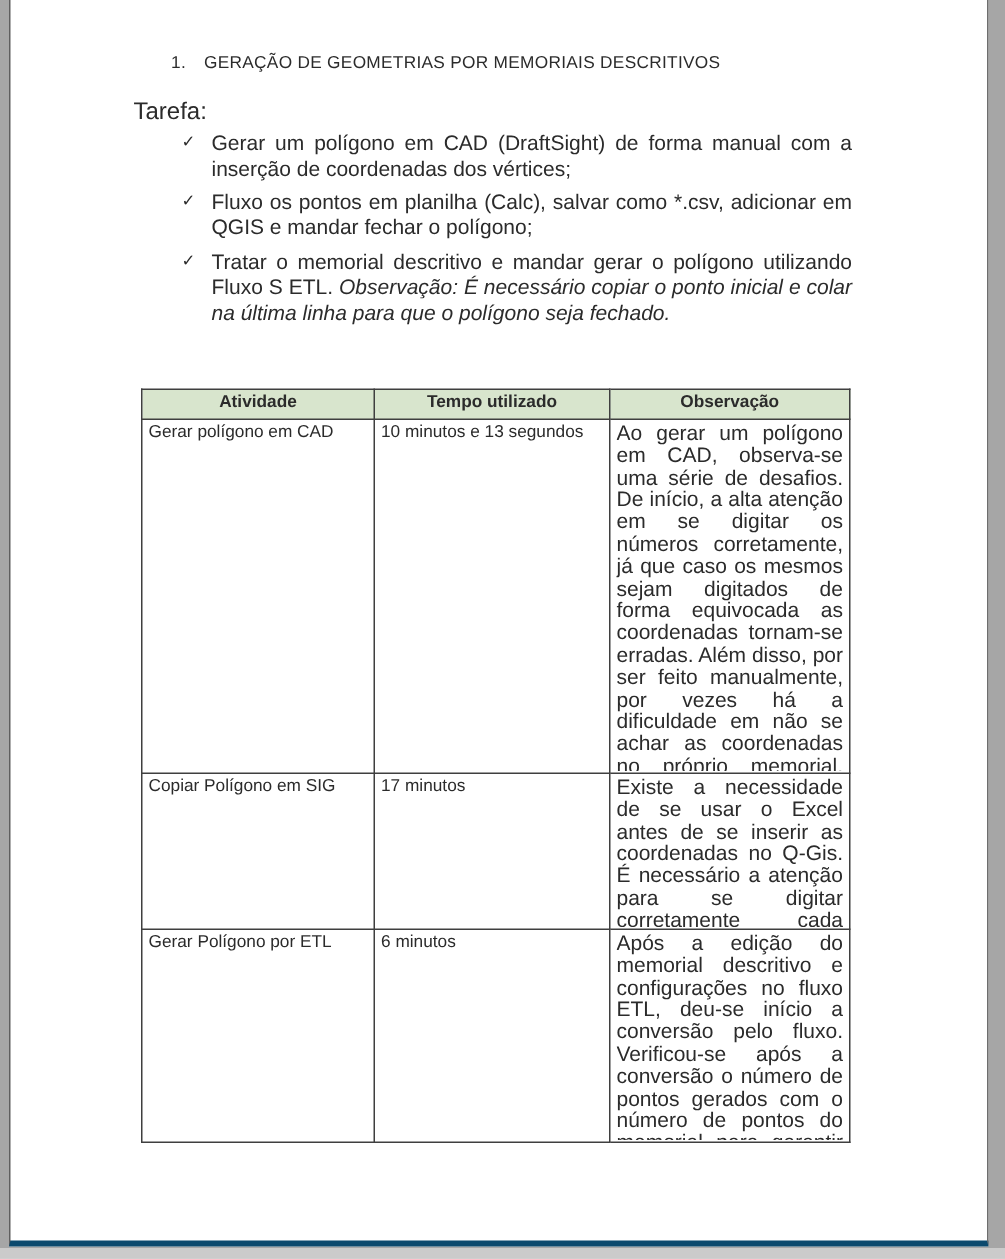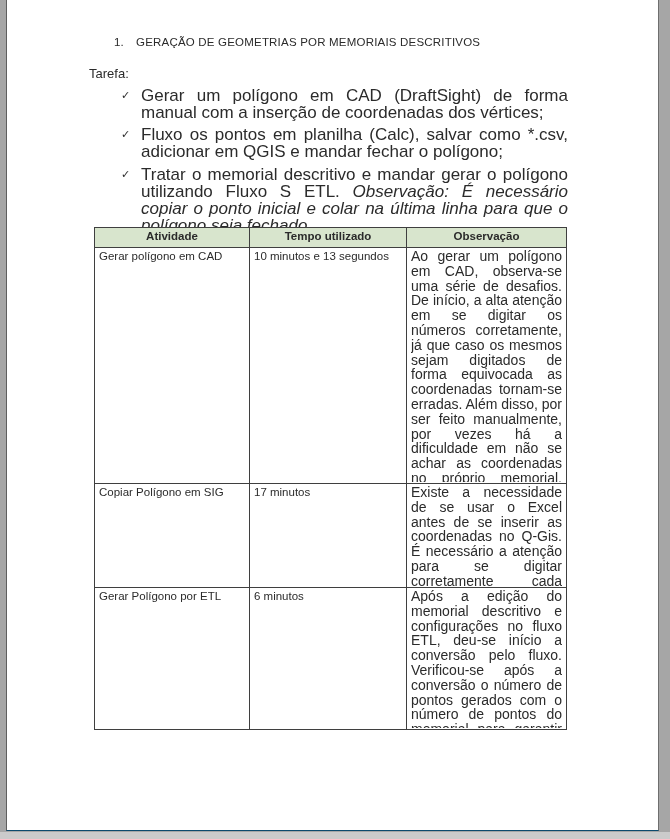--- a/index.html
+++ b/index.html
@@ -19,44 +19,44 @@
   }
   .bottom-gap{
     position:absolute;left:0;top:832px;width:670px;height:7px;
     background:#cbcbcb;
   }
   .page{
     position:absolute;left:6px;top:0;width:653px;height:831px;
     background:var(--page-bg);
     border-left:1px solid #5e5e5e;
     border-right:1px solid #6e6e6e;
-    border-bottom:1px solid #0c4a6e;
+    border-bottom:4px solid #0c4a6e;
   }
   .heading{
     position:absolute;left:107px;top:36px;
     font-size:11.5px;letter-spacing:0.2px;white-space:nowrap;
   }
   .heading .num{display:inline-block;margin-right:12px;}
   .task-label{
-    position:absolute;left:82px;top:66px;font-size:13px;text-align:right;
+    position:absolute;left:82px;top:66px;font-size:16px;text-align:right;
   }
   .bullet{position:absolute;left:114px;width:448px;}
   .b1{top:87px;}
   .b2{top:126px;}
   .b3{top:166px;}
   .bullet .check{
     position:absolute;left:0;top:0;font-size:11px;line-height:17px;
   }
   .bullet p{
     margin:0 12px 0 20px;width:427px;
-    font-size:17px;line-height:17px;text-align:justify;
+    font-size:14px;line-height:17px;text-align:justify;
   }
   .bullet p em{font-style:italic;}
   table.doc-table{
-    position:absolute;left:87px;top:227px;width:472px;
+    position:absolute;left:87px;top:259px;width:472px;
     border-collapse:collapse;table-layout:fixed;
   }
   .doc-table col.c1{width:155px;}
   .doc-table col.c2{width:157px;}
   .doc-table col.c3{width:160px;}
   .doc-table th,.doc-table td{
     border:1px solid var(--table-border);
     padding:1px 4px;vertical-align:top;
   }
   .doc-table th{

